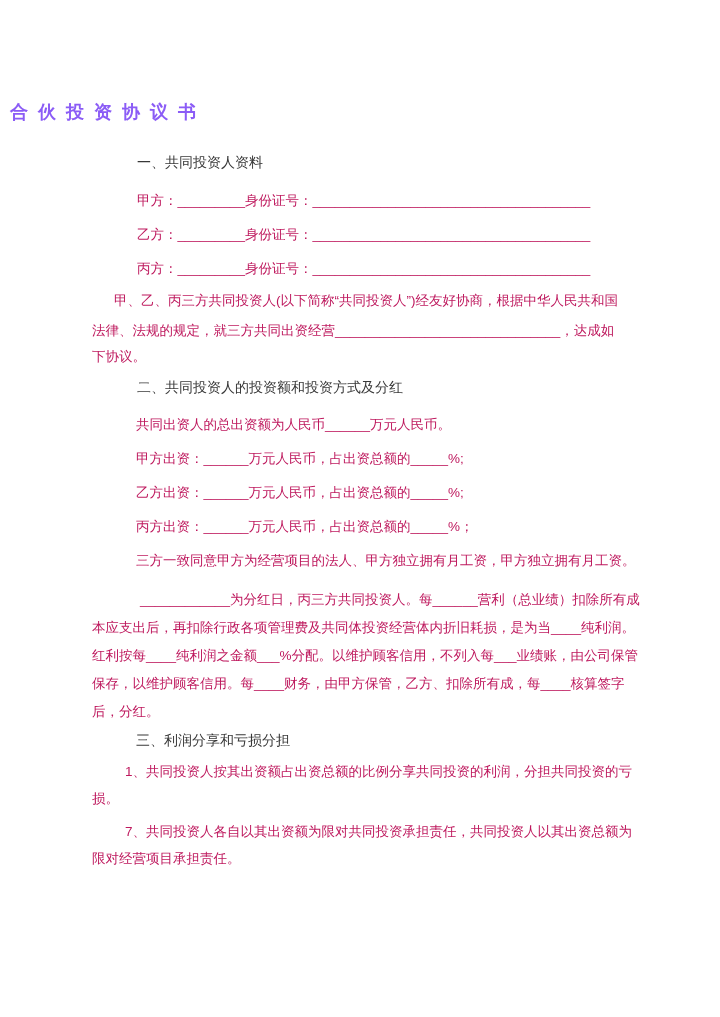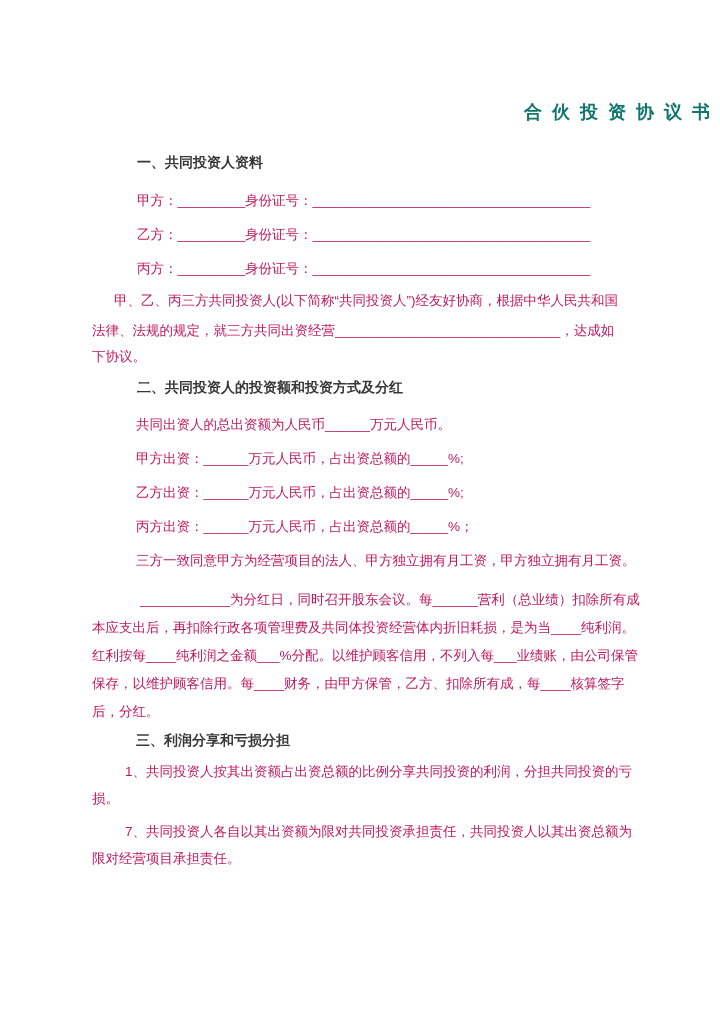--- a/index.html
+++ b/index.html
@@ -15,36 +15,36 @@
     height: 1017px;
     background: #ffffff;
     overflow: hidden;
   }
   .doc-title {
     position: absolute;
     top: 100px;
     left: 0;
     width: 720px;
     margin: 0;
-    text-align: right;
+    text-align: left;
     font-size: 18px;
     font-weight: bold;
     letter-spacing: 10px;
     text-indent: 10px;
-    color: #0f766e;
+    color: #8b5cf6;
   }
   .ln {
     position: absolute;
     white-space: nowrap;
     font-size: 13.5px;
     line-height: 18px;
     color: #be185d;
   }
   .hd {
-    font-weight: bold;
+    font-weight: normal;
     font-size: 14px;
     color: #383838;
   }
 </style>
 </head>
 <body>
 
 <div class="page">
 
   <h1 class="doc-title">合伙投资协议书</h1>
@@ -60,21 +60,21 @@
   <div class="ln" style="left:92px; top:348px">下协议。</div>
 
   <div class="ln hd" style="left:137px; top:378px">二、共同投资人的投资额和投资方式及分红</div>
 
   <div class="ln" style="left:136px; top:416px">共同出资人的总出资额为人民币______万元人民币。</div>
   <div class="ln" style="left:136px; top:450px">甲方出资：______万元人民币，占出资总额的_____%;</div>
   <div class="ln" style="left:136px; top:484px">乙方出资：______万元人民币，占出资总额的_____%;</div>
   <div class="ln" style="left:136px; top:518px">丙方出资：______万元人民币，占出资总额的_____%；</div>
   <div class="ln" style="left:136px; top:552px">三方一致同意甲方为经营项目的法人、甲方独立拥有月工资，甲方独立拥有月工资。</div>
 
-  <div class="ln" style="left:140px; top:591px">____________为分红日，同时召开股东会议。每______营利（总业绩）扣除所有成</div>
+  <div class="ln" style="left:140px; top:591px">____________为分红日，丙三方共同投资人。每______营利（总业绩）扣除所有成</div>
   <div class="ln" style="left:92px; top:619px">本应支出后，再扣除行政各项管理费及共同体投资经营体内折旧耗损，是为当____纯利润。</div>
   <div class="ln" style="left:92px; top:647px">红利按每____纯利润之金额___%分配。以维护顾客信用，不列入每___业绩账，由公司保管</div>
   <div class="ln" style="left:92px; top:675px">保存，以维护顾客信用。每____财务，由甲方保管，乙方、扣除所有成，每____核算签字</div>
   <div class="ln" style="left:92px; top:703px">后，分红。</div>
 
   <div class="ln hd" style="left:136px; top:731px">三、利润分享和亏损分担</div>
 
   <div class="ln" style="left:125px; top:763px">1、共同投资人按其出资额占出资总额的比例分享共同投资的利润，分担共同投资的亏</div>
   <div class="ln" style="left:92px; top:790px">损。</div>
 

